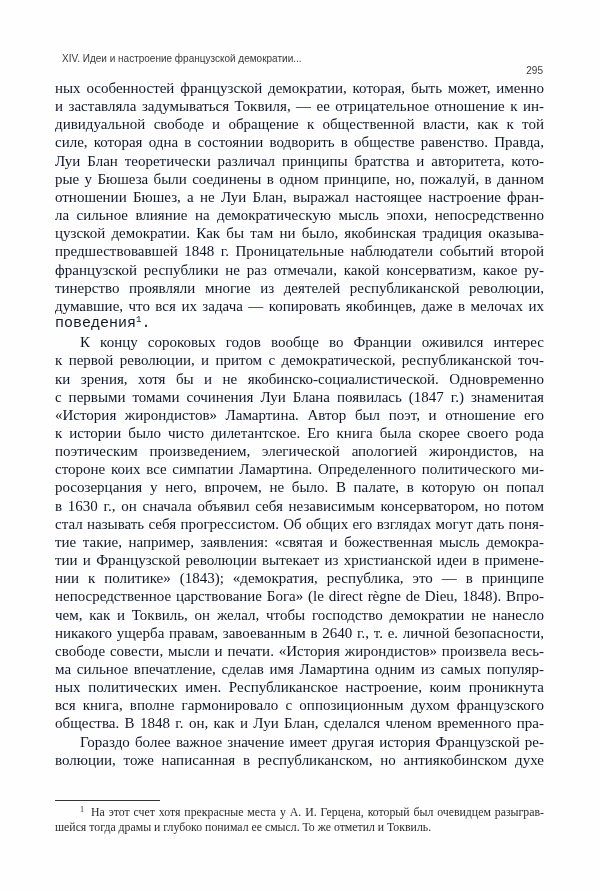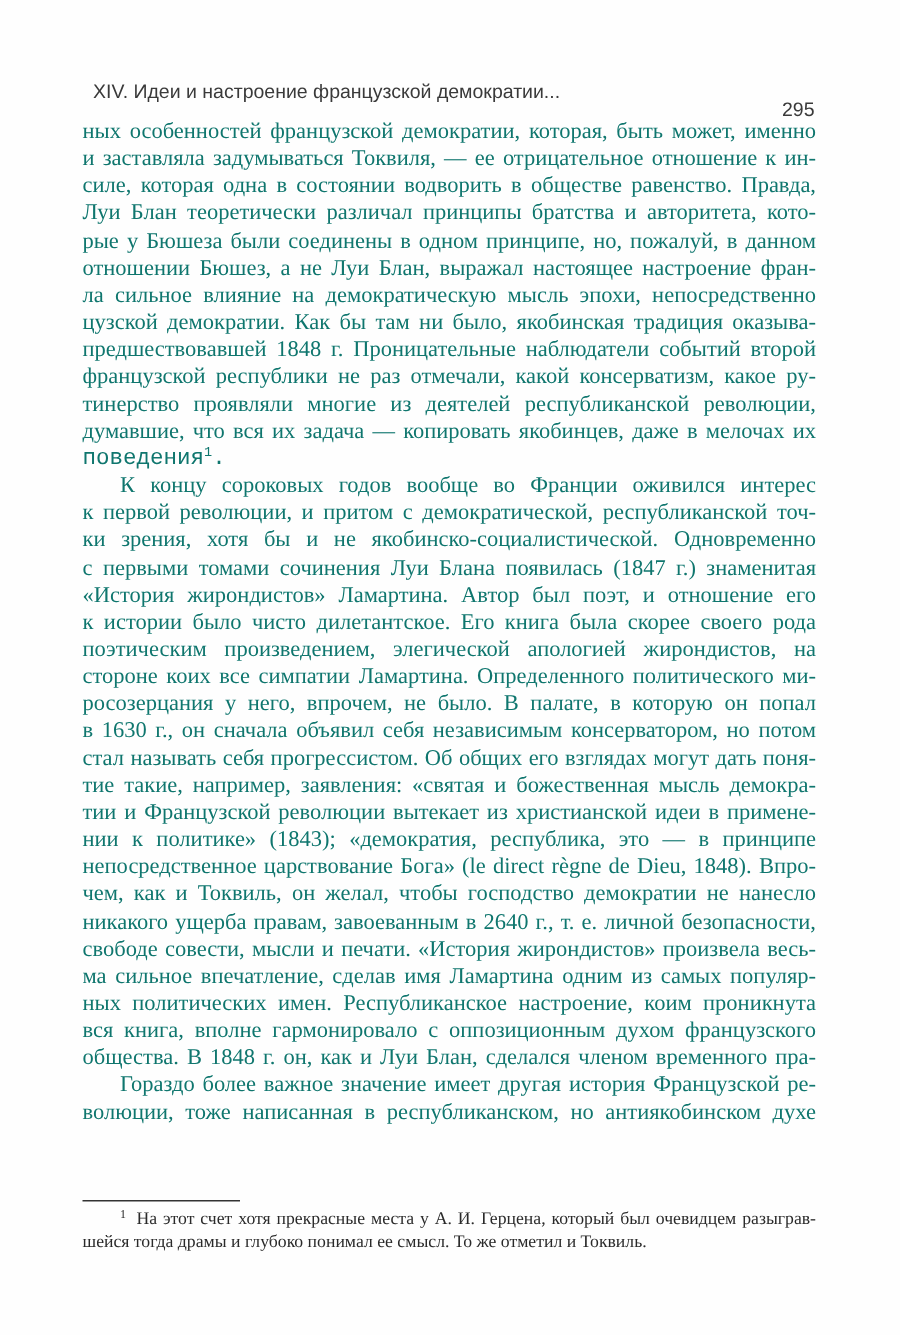--- a/index.html
+++ b/index.html
@@ -1,23 +1,23 @@
 <!DOCTYPE html>
 <html><head>
   <meta charset="utf-8">
   <style>
     html, body { margin: 0; padding: 0; background: #ffffff; }
     body { width: 600px; height: 890px; position: relative; overflow: hidden; color: #262626; }
     .page { position: absolute; left: 0; top: 0; width: 600px; height: 890px; background: #fefefe; }
     .running-head { position: absolute; left: 62px; top: 53px; width: 481px; height: 18px;
-      font-family: "Liberation Sans", sans-serif; font-size: 13px; color: #3a3a3a; }
+      font-family: "Liberation Sans", sans-serif; font-size: 10px; color: #3a3a3a; }
     .running-head .title { position: absolute; left: 0; top: 0; }
     .running-head .pageno { position: absolute; right: 0; top: 12px; }
     .body-text { position: absolute; left: 55px; top: 79px; width: 489px;
-      font-family: "Liberation Serif", serif; font-size: 15px; line-height: 18.16px; color: #0f766e; }
+      font-family: "Liberation Serif", serif; font-size: 15px; line-height: 18.16px; color: #0f172a; }
     .line { display: block; text-align: justify; text-align-last: justify; height: 18.16px; }
     .line.last { text-align-last: left; font-family: Liberation Mono, monospace; }
     .line.indent { text-indent: 25px; }
     sup.fnref { font-size: 9px; line-height: 0; vertical-align: 5px; }
     .fn-rule { position: absolute; left: 55px; top: 800px; width: 105px; height: 1px; background: #333; }
     .footnotes { position: absolute; left: 55px; top: 805px; width: 489px;
       font-family: "Liberation Serif", serif; font-size: 11.8px; line-height: 14.5px; color: #2a2a2a; }
     .fn-line { display: block; text-align: justify; text-align-last: justify; height: 14.5px; }
     .fn-line.last { text-align-last: left; }
     .fn-line.first { text-indent: 25px; }
@@ -30,20 +30,21 @@
 
   <div class="running-head">
     <span class="title">XIV. Идеи и настроение французской демократии...</span>
     <span class="pageno">295</span>
   </div>
 
   <div class="body-text">
 
     <span class="line">ных особенностей французской демократии, которая, быть может, именно</span>
     <span class="line">и заставляла задумываться Токвиля, — ее отрицательное отношение к ин-</span>
+    <span class="line">дивидуальной свободе и обращение к общественной власти, как к той</span>
     <span class="line">силе, которая одна в состоянии водворить в обществе равенство. Правда,</span>
     <span class="line">Луи Блан теоретически различал принципы братства и авторитета, кото-</span>
     <span class="line">рые у Бюшеза были соединены в одном принципе, но, пожалуй, в данном</span>
     <span class="line">отношении Бюшез, а не Луи Блан, выражал настоящее настроение фран-</span>
     <span class="line">ла сильное влияние на демократическую мысль эпохи, непосредственно</span>
     <span class="line">цузской демократии. Как бы там ни было, якобинская традиция оказыва-</span>
     <span class="line">предшествовавшей 1848 г. Проницательные наблюдатели событий второй</span>
     <span class="line">французской республики не раз отмечали, какой консерватизм, какое ру-</span>
     <span class="line">тинерство проявляли многие из деятелей республиканской революции,</span>
     <span class="line">думавшие, что вся их задача — копировать якобинцев, даже в мелочах их</span>

